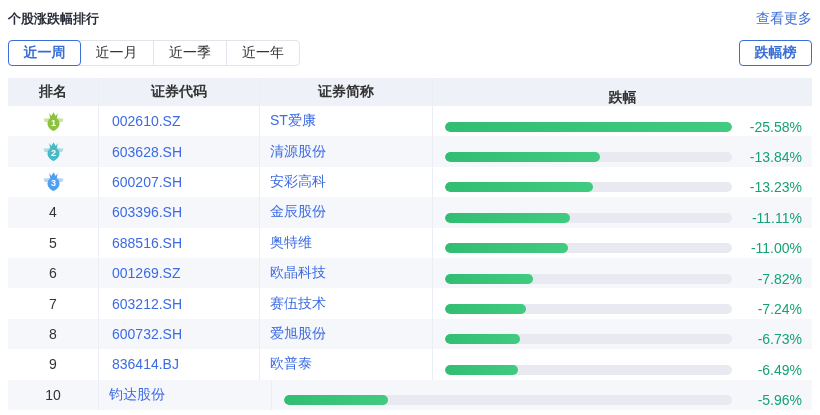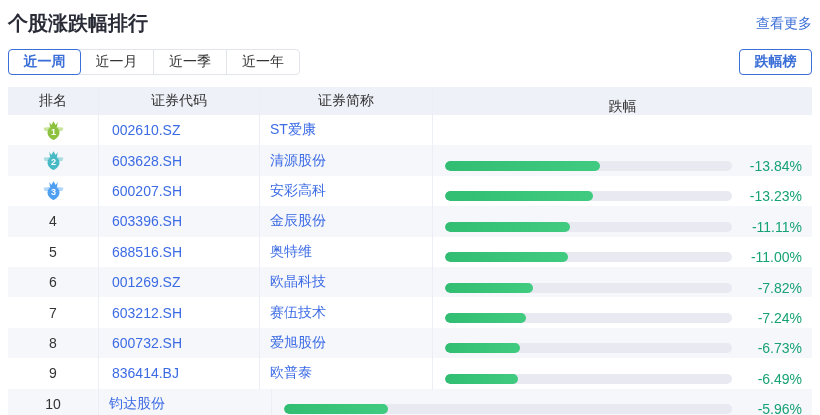--- a/index.html
+++ b/index.html
@@ -8,21 +8,21 @@
     background: #ffffff;
     font-family: "Liberation Sans", "DejaVu Sans", sans-serif;
   }
   .widget { position: relative; width: 820px; height: 415px; }
 
   
   .top {
     display: flex; justify-content: space-between; align-items: center;
     padding: 10px 8px 0 8px;
   }
-  .title { font-size: 20px; font-weight: bold; color: #292c36; }
+  .title { font-size: 13px; font-weight: bold; color: #292c36; }
   .more { font-size: 14px; color: var(--accent); cursor: pointer; }
 
   
   .controls { display: flex; justify-content: space-between; align-items: center; margin: 12px 8px 0 8px; }
   .seg {
     display: inline-flex; height: 26px; box-sizing: border-box;
     border: 1px solid #e2e4eb; border-radius: 4px; background: #fff;
   }
   .seg-item {
     min-width: 73px; padding: 0 10px; box-sizing: border-box;
@@ -34,21 +34,21 @@
     border: 1px solid var(--accent); border-radius: 4px; margin: -1px;
     color: var(--accent); font-weight: bold; background: #fff;
     position: relative; z-index: 2;
   }
   .seg-item.selected + .seg-item { border-left: none; }
 
   
   .table { margin: 12px 8px 0 8px; }
   .tr { display: flex; align-items: center; height: 30.4px; }
   .thead { height: 28px; background: #eff1f8; }
-  .thead .td { font-weight: normal; color: #333; font-size: 14px; justify-content: center; padding: 12px; }
+  .thead .td { font-weight: bold; color: #333; font-size: 14px; justify-content: center; padding: 12px; }
   .trow.alt { background: #f6f7fb; }
   .td { height: 100%; display: flex; align-items: center; box-sizing: border-box; }
   .c-rank { width: 91px; justify-content: center; border-right: 1px solid #eceef6; font-size: 14px; color: #333; }
   .c-code { width: 161px; padding-left: 13px; border-right: 1px solid #eceef6; }
   .c-name { width: 173px; padding-left: 10px; border-right: 1px solid #eceef6; }
   .c-bar  { flex: 1; padding-left: 12px; padding-right: 10px; margin-top: 11px; }
   .link { color: var(--link); font-size: 14px; cursor: pointer; }
   .bar-track { flex: 1; height: 10px; border-radius: 5px; background: var(--track); overflow: hidden; }
   .bar-fill { height: 100%; border-radius: 5px; background: linear-gradient(90deg, var(--barA), var(--barB)); }
   .pct { width: 70px; text-align: right; font-size: 14px; color: var(--green); display: inline-block; }
@@ -93,20 +93,26 @@
               <path d="M12,21 C8.7,19.5 5.7,16.9 5.7,13.1 A6.3,6.3 0 1 1 18.3,13.1 C18.3,16.9 15.3,19.5 12,21 Z" fill="#8cc23f"></path>
               <text x="12" y="16" text-anchor="middle" font-size="9.5" font-weight="bold" fill="#ffffff" font-family="Liberation Sans, DejaVu Sans, sans-serif">1</text>
             </svg>
           </div>
     <div class="td c-code">
             <span class="link">002610.SZ</span>
           </div>
     <div class="td c-name">
             <span class="link">ST爱康</span>
           </div>
+    <div class="td c-bar">
+      <div class="bar-track">
+        <div class="bar-fill" style="width: 100%;"></div>
+      </div>
+      <span class="pct">-25.58%</span>
+    </div>
   </div>
         <div class="tr trow alt">
     <div class="td c-rank">
             <svg class="rank-medal" width="23" height="21" viewBox="0 0 24 22">
               <path d="M1.5,8.2 L9.5,7.2 L9.5,11.8 L2.8,11.5 Z" fill="#aadde2"></path>
               <path d="M22.5,8.2 L14.5,7.2 L14.5,11.8 L21.2,11.5 Z" fill="#aadde2"></path>
               <path d="M7.6,2.2 L9.7,5.3 L12,1.2 L14.3,5.3 L16.4,2.2 L15.6,7.6 L8.4,7.6 Z" fill="#47bac5"></path>
               <path d="M12,21 C8.7,19.5 5.7,16.9 5.7,13.1 A6.3,6.3 0 1 1 18.3,13.1 C18.3,16.9 15.3,19.5 12,21 Z" fill="#47bac5"></path>
               <text x="12" y="16" text-anchor="middle" font-size="9.5" font-weight="bold" fill="#ffffff" font-family="Liberation Sans, DejaVu Sans, sans-serif">2</text>
             </svg>

